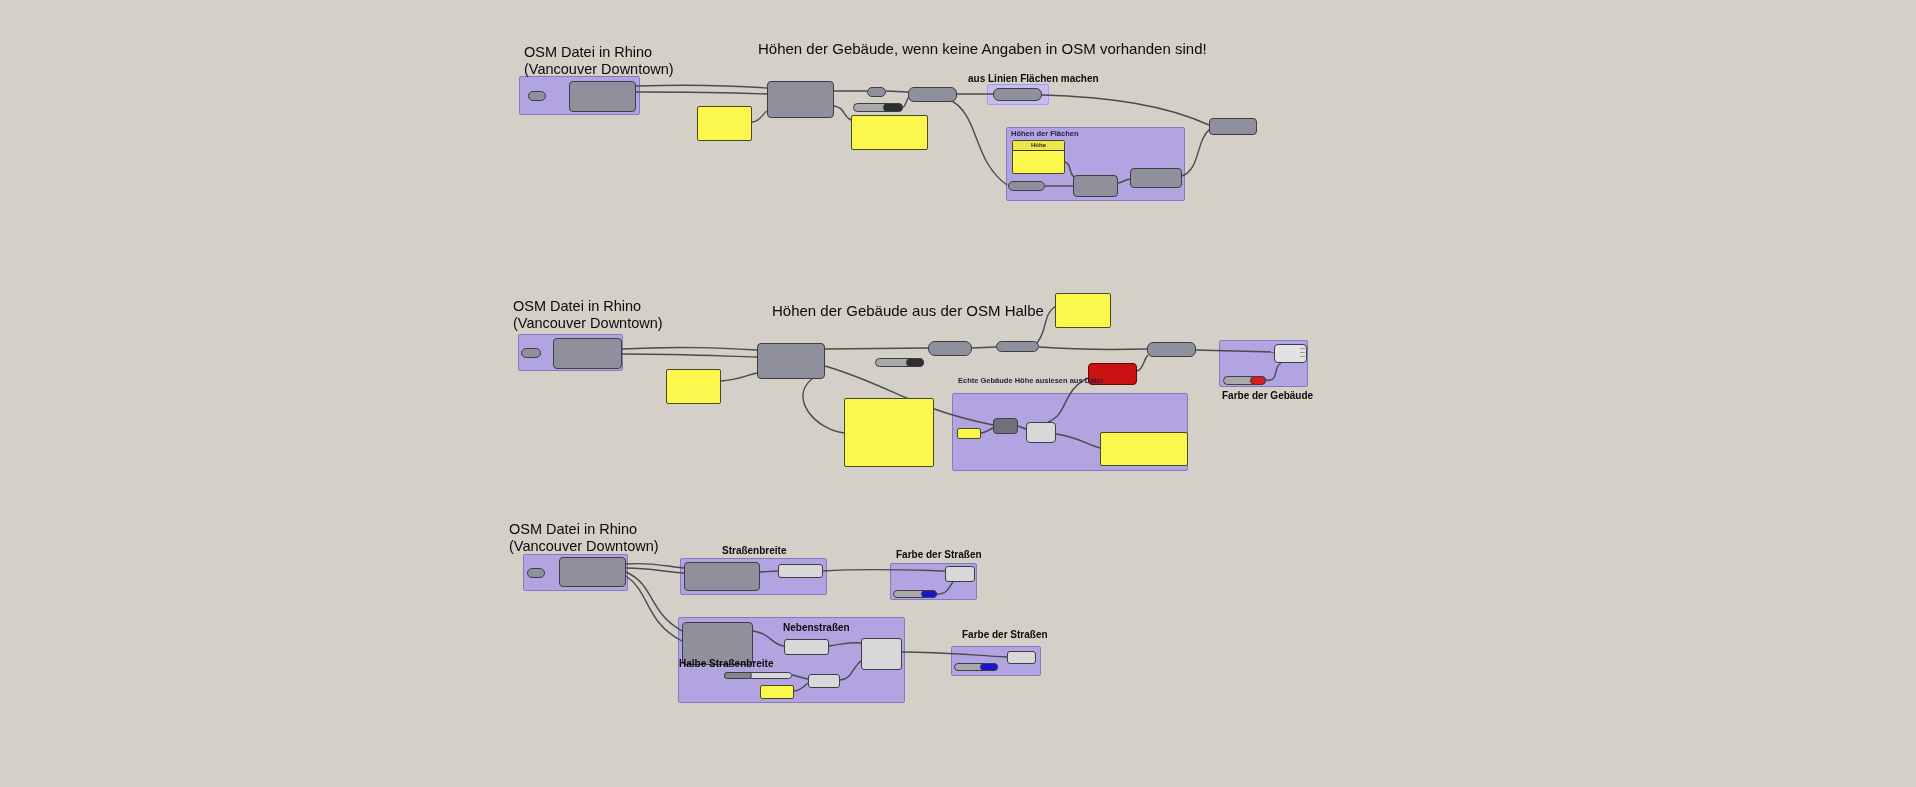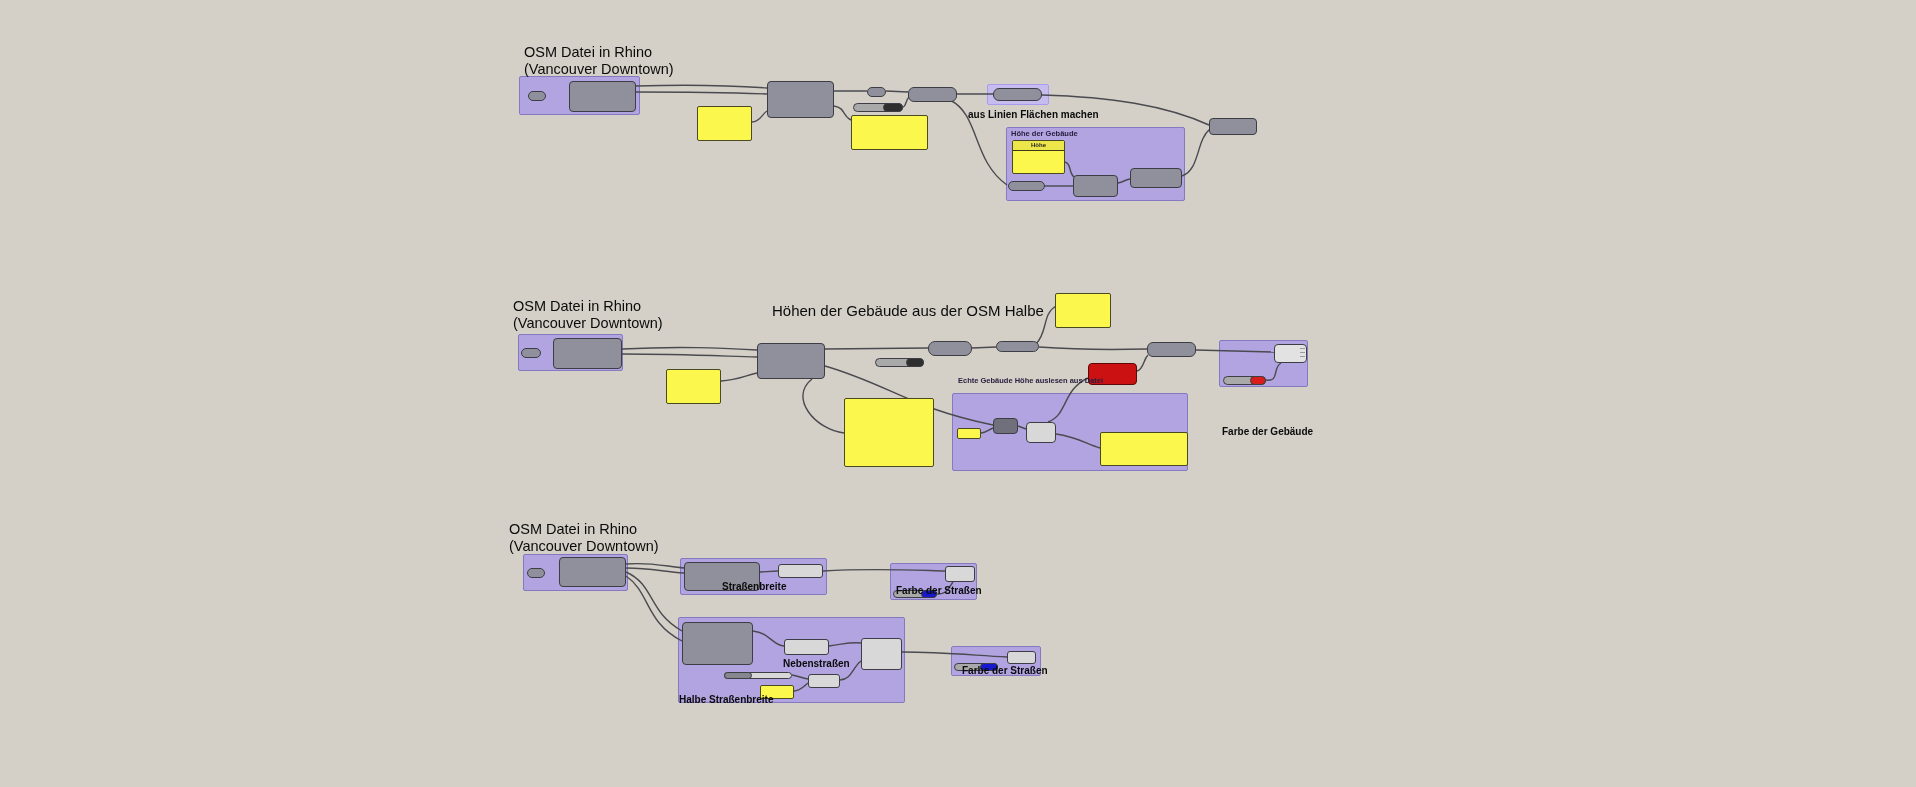--- a/index.html
+++ b/index.html
@@ -24,21 +24,21 @@
   .seg{position:absolute;top:-1px;bottom:-1px;border:1px solid #3d3d45;border-radius:5px;}
   .seg.r{right:-1px;}
   .seg.l{left:-1px;}
   .seg.darkseg{background:#2e2e2e;}
   .seg.blueseg{background:#1717cf;}
   .seg.redseg{background:#d81d1d;}
   .seg.grayseg{background:#86868e;}
   .lbl{position:absolute;z-index:4;color:#0b0b0b;white-space:nowrap;}
   .lbl-lg{font-size:14.5px;line-height:1.18;}
   .lbl-title{font-size:15px;}
-  .lbl-sm{font-size:10px;font-weight:bold;margin-top:36px;}
+  .lbl-sm{font-size:10px;font-weight:bold;}
   .lbl-xs{font-size:7.5px;font-weight:bold;color:#2a2040;}
   .phead{position:absolute;left:0;right:0;top:0;height:9px;background:#ece64b;border-bottom:1px solid #3a3a18;
          font-size:6px;font-weight:bold;text-align:center;line-height:9px;color:#222;overflow:hidden;}
   .grip{position:absolute;right:1px;top:3px;bottom:3px;width:5px;
         background:repeating-linear-gradient(to bottom,#9a9a9a 0 1px,transparent 1px 4px);}
 </style>
 </head>
 <body>
 
 <div class="canvas">
@@ -174,22 +174,23 @@
 
   <div class="node light" style="left:1007px;top:651px;width:29px;height:13px;border-radius:3px"></div>
   <div class="slider" style="left:954px;top:663px;width:44px;height:8px">
       <span class="seg r blueseg" style="width:16px"></span>
     </div>
 
   <div class="lbl lbl-lg" style="left:524px;top:44px">
     <div>OSM Datei in Rhino</div>
     <div>(Vancouver Downtown)</div>
   </div>
+  <div class="lbl lbl-title" style="left:758px;top:40px">Höhen der Gebäude, wenn keine Angaben in OSM vorhanden sind!</div>
   <div class="lbl lbl-sm" style="left:968px;top:73px">aus Linien Flächen machen</div>
-  <div class="lbl lbl-xs" style="left:1011px;top:129px">Höhe der Gebäude</div>
+  <div class="lbl lbl-xs" style="left:1011px;top:129px">Höhen der Flächen</div>
 
   <div class="lbl lbl-lg" style="left:513px;top:298px">
     <div>OSM Datei in Rhino</div>
     <div>(Vancouver Downtown)</div>
   </div>
   <div class="lbl lbl-title" style="left:772px;top:302px">Höhen der Gebäude aus der OSM Halbe</div>
   <div class="lbl lbl-xs" style="left:958px;top:376px">Echte Gebäude Höhe auslesen aus Datei</div>
   <div class="lbl lbl-sm" style="left:1222px;top:390px">Farbe der Gebäude</div>
 
   <div class="lbl lbl-lg" style="left:509px;top:521px">

